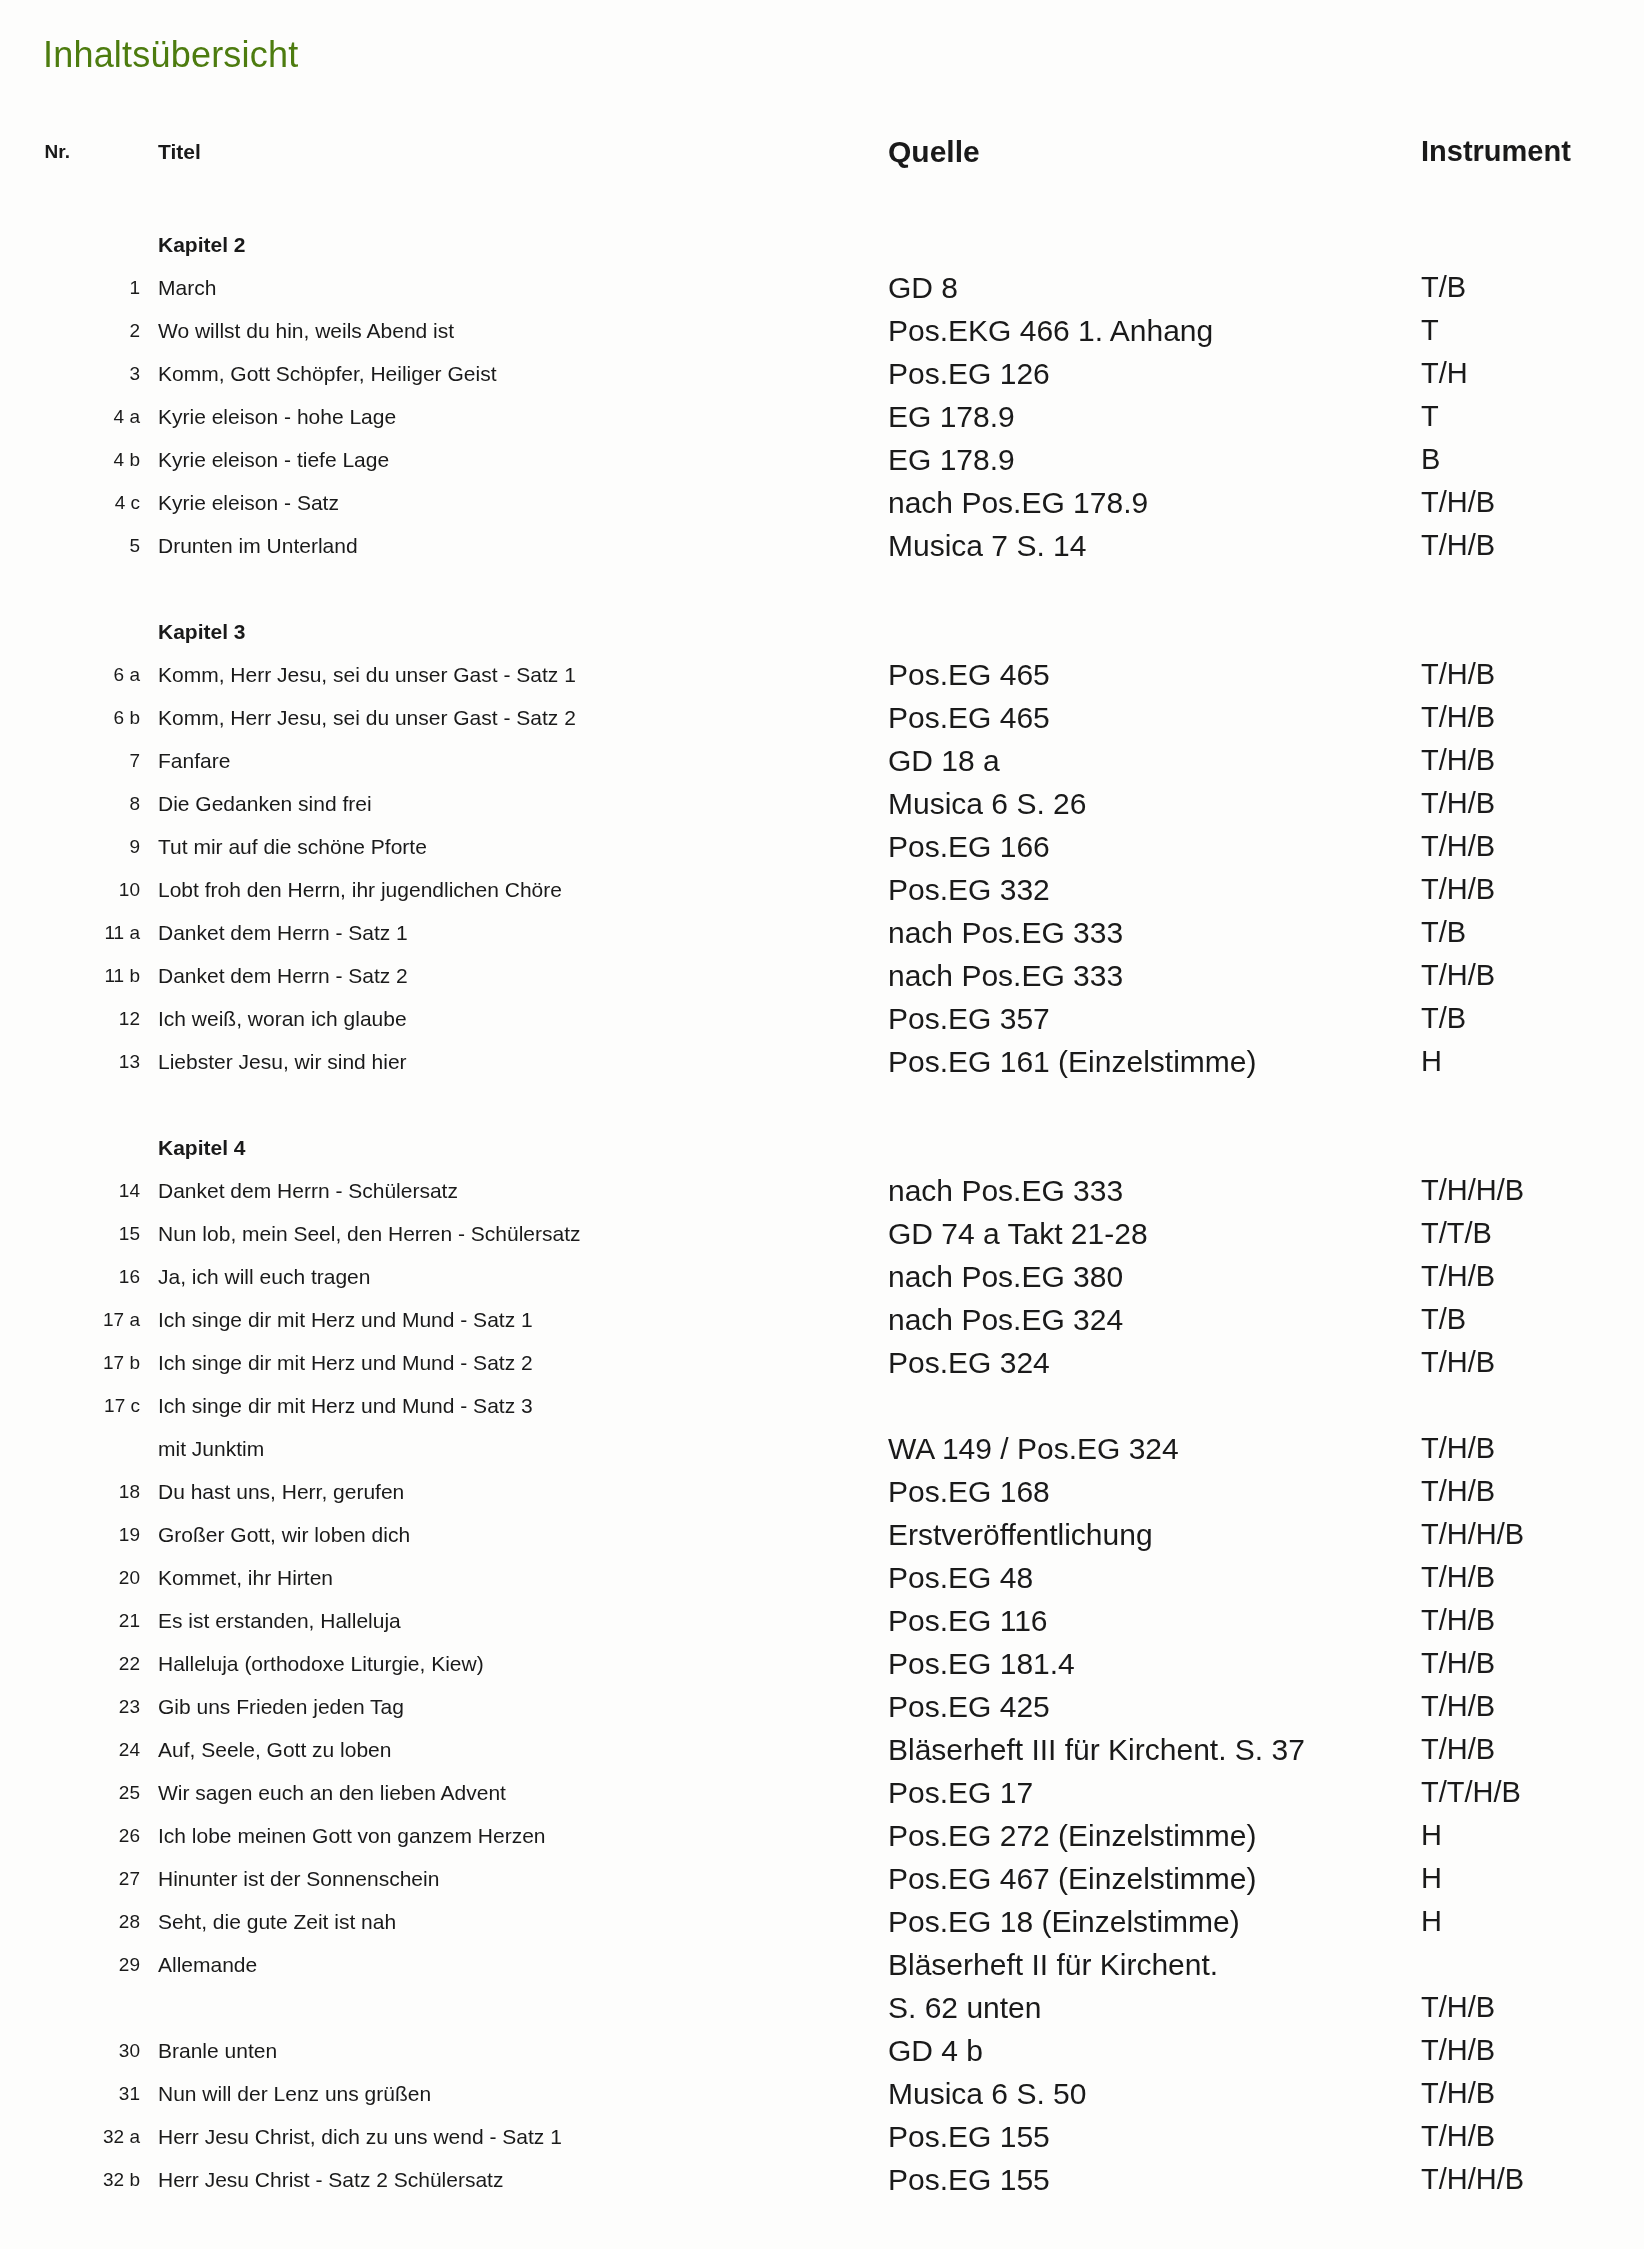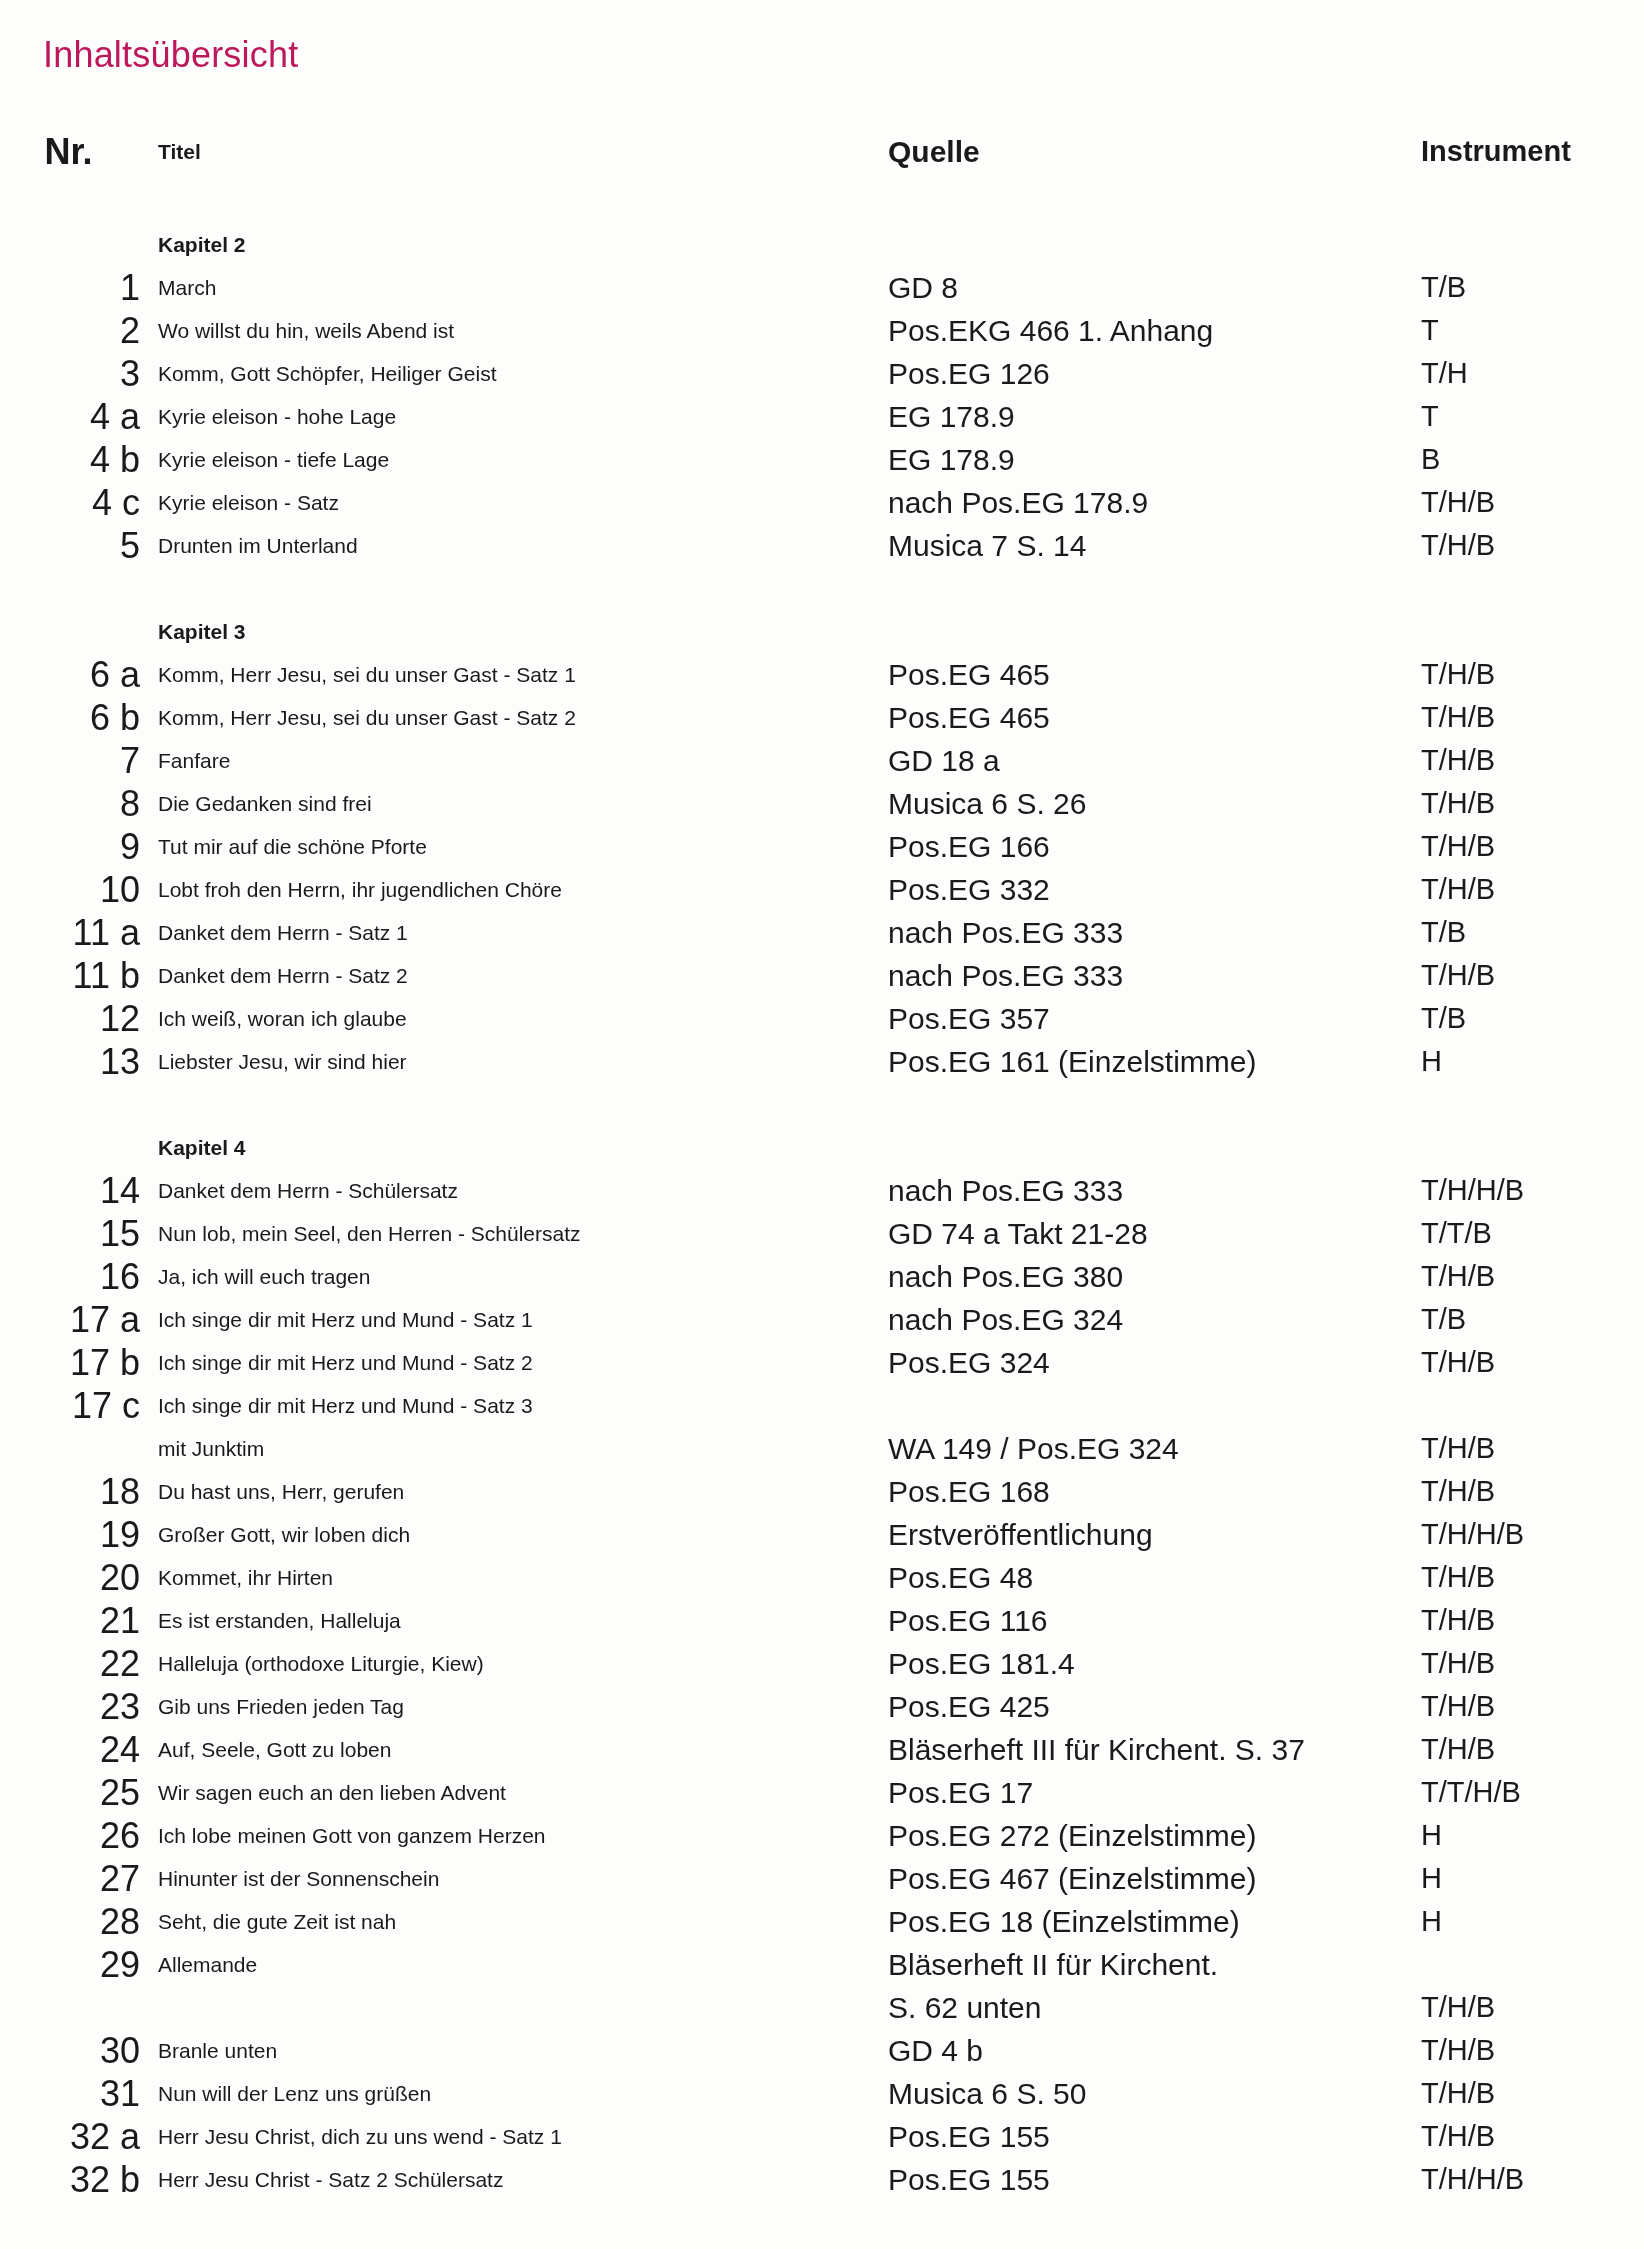--- a/index.html
+++ b/index.html
@@ -22,21 +22,21 @@
     height: 2250px;
     background: #fdfdfc;
   }
   .page-title {
     position: absolute;
     left: 43px;
     top: 34px;
     font-size: 36px;
     font-weight: 400;
     letter-spacing: 0.2px;
-    color: #be185d;
+    color: #4d7c0f;
     white-space: nowrap;
   }
   .table {
     position: absolute;
     left: 43px;
     top: 123px;
     width: 1558px;
   }
   .row {
     position: relative;
@@ -44,21 +44,21 @@
     line-height: 43px;
   }
   .spacer {
     height: 43px;
   }
   .c-nr {
     position: absolute;
     left: 0;
     width: 97px;
     text-align: right;
-    font-size: 36px;
+    font-size: 19px;
     white-space: nowrap;
   }
   .c-nr.header {
     text-align: left;
     left: 1.6px;
     font-weight: bold;
   }
   .c-title {
     position: absolute;
     left: 115px;

